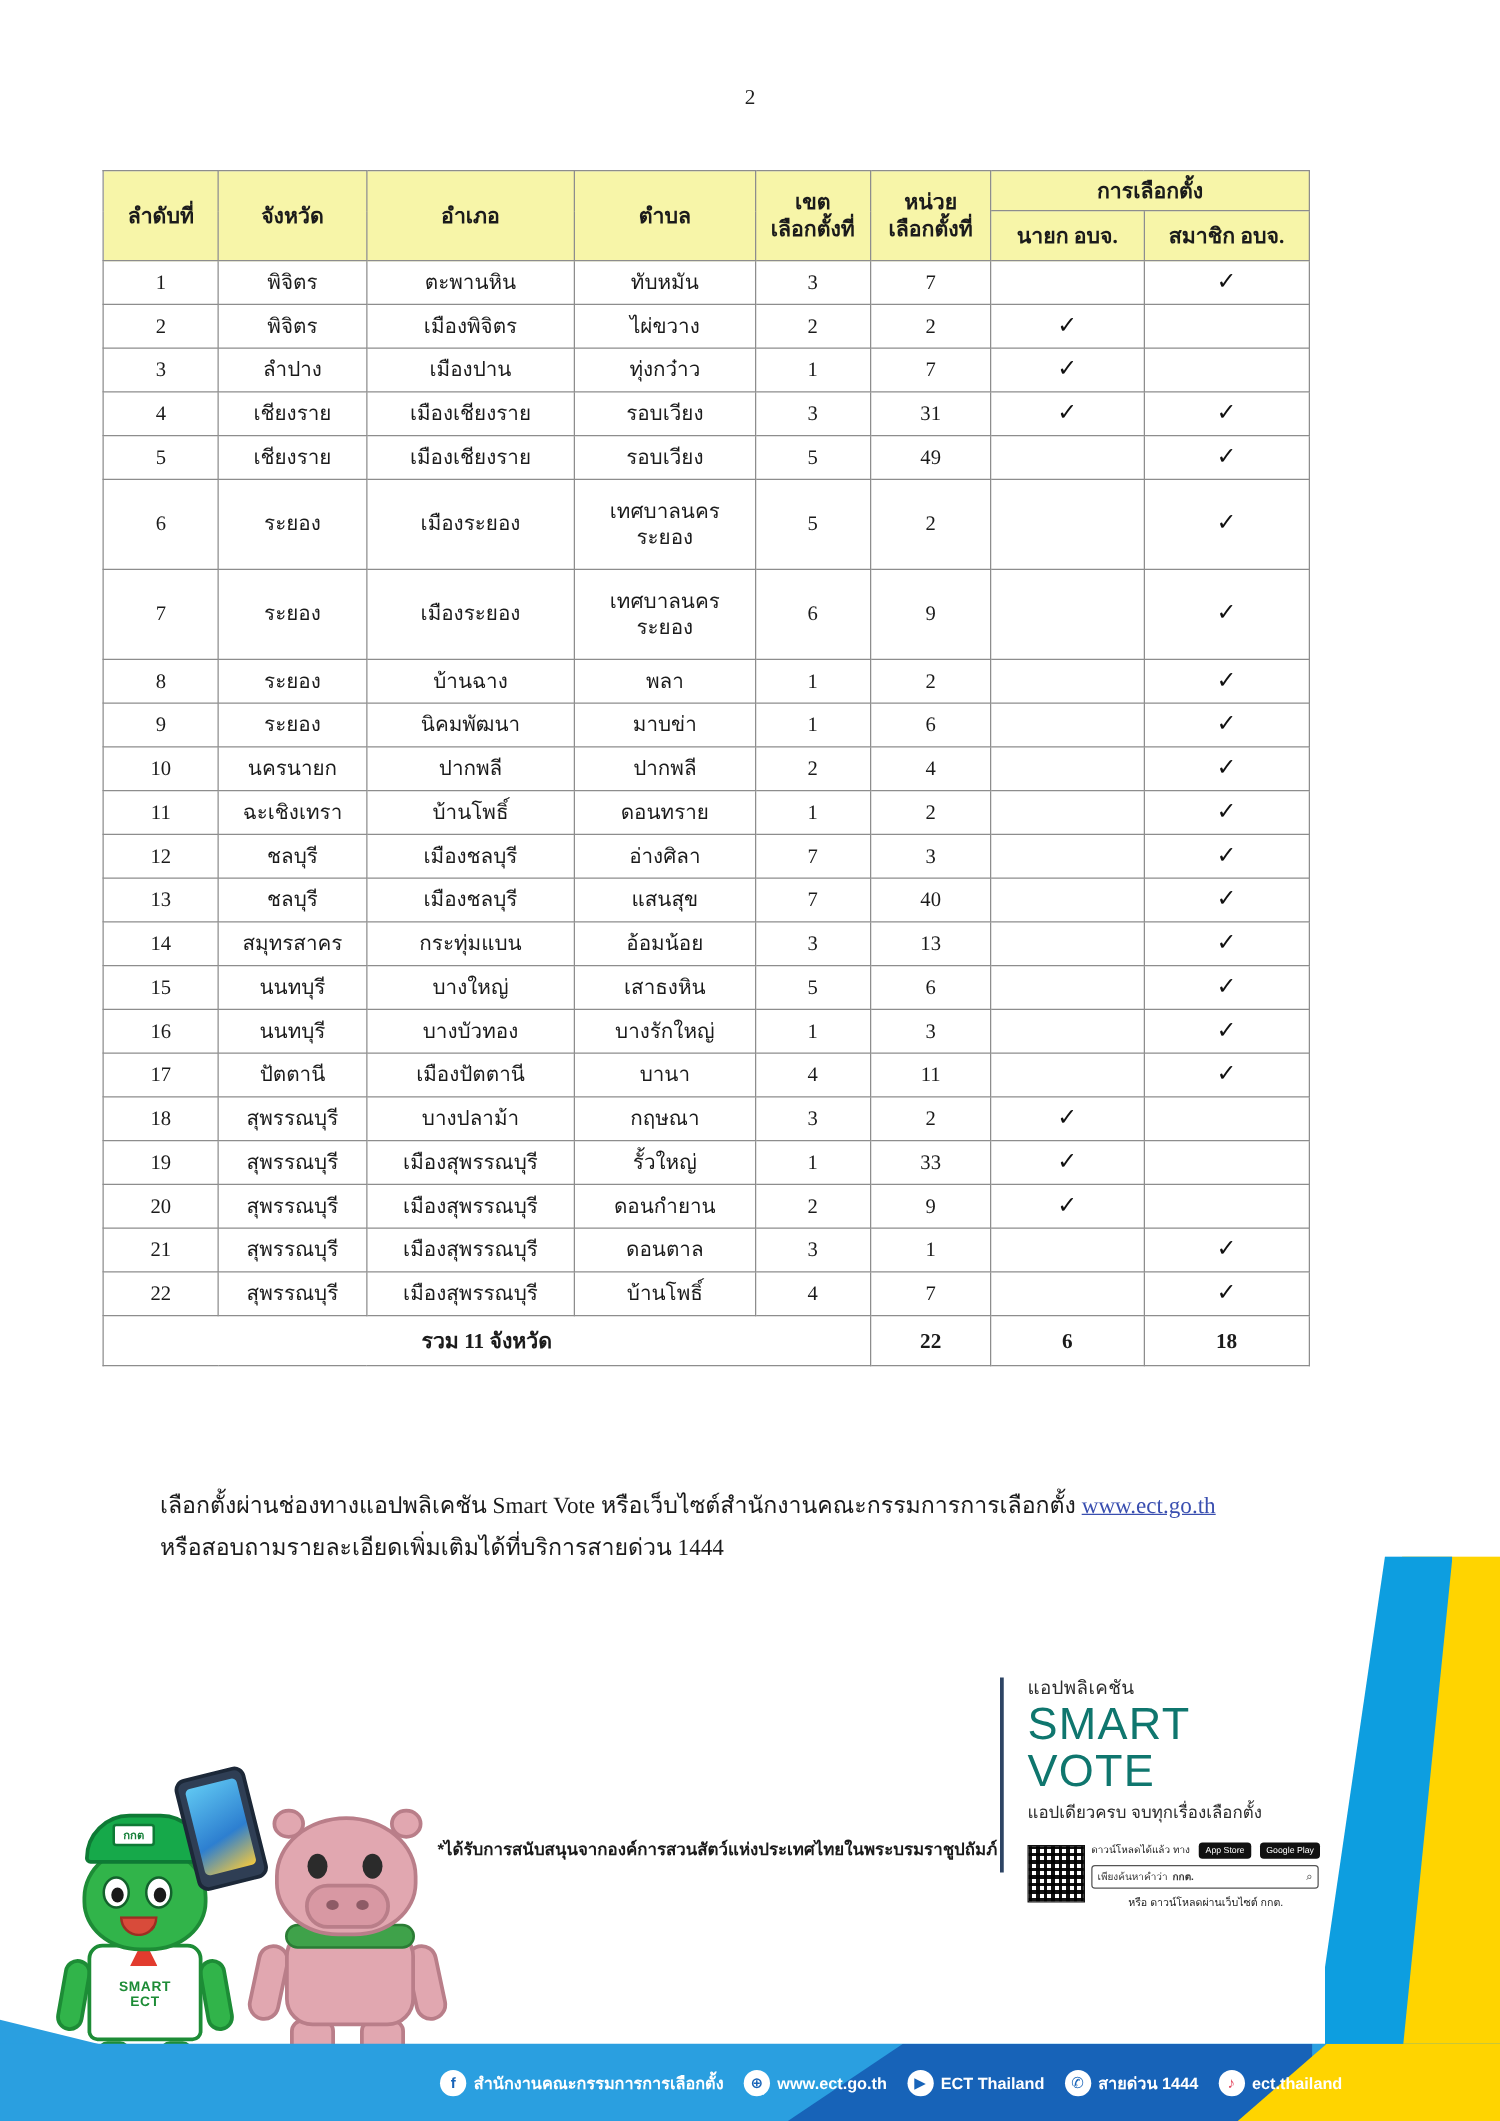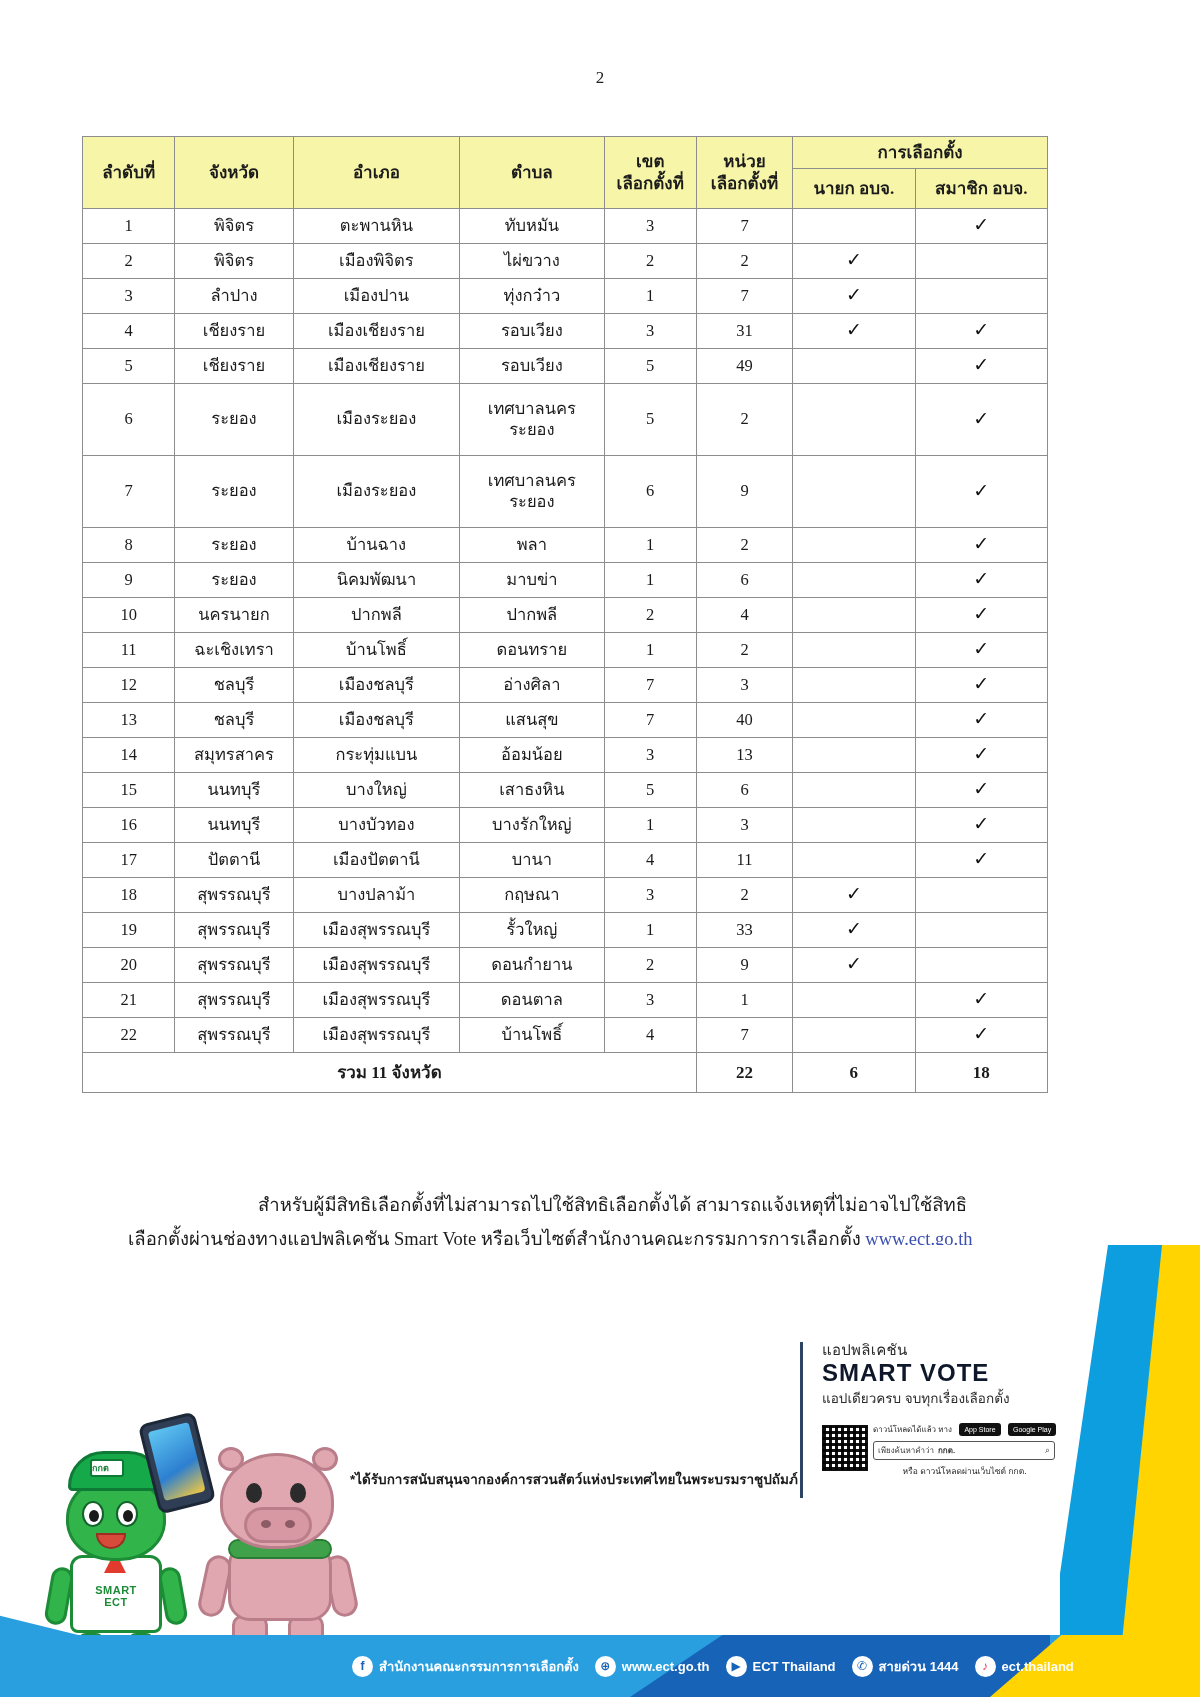--- a/index.html
+++ b/index.html
@@ -168,21 +168,21 @@
   .mascot-green .cap {
     position: absolute; left: 16px; top: 12px;
     width: 96px; height: 40px;
     background: #16a94a; border-radius: 48px 48px 6px 6px;
     border: 3px solid #0e7a35;
   }
   .mascot-green .cap-badge {
     position: absolute; left: 38px; top: 20px;
     width: 34px; height: 18px; background: #fff;
     border-radius: 3px; border: 2px solid #0e7a35;
-    font-size: 9px; line-height: 15px; 
+    font-size: 9px; line-height: 15px; text-align: center;
     font-weight: bold; color: #17803a;
   }
   .mascot-green .eye {
     position: absolute; top: 62px;
     width: 22px; height: 26px; background: #fff;
     border-radius: 50%; border: 2px solid #13622c;
   }
   .mascot-green .eye.l { left: 30px; }
   .mascot-green .eye.r { left: 64px; }
   .mascot-green .eye i {
@@ -330,22 +330,22 @@
 
   .smart-block {
     position: absolute;
     left: 822px; top: 1338px;
     width: 240px;
   }
   .smart-block .app-kicker {
     font-size: 15px; color: #2b2b2b; letter-spacing: 0.3px;
   }
   .smart-block .sv-title {
-    font-size: 24px; font-weight: bold; letter-spacing: 1px;
-    color: #0f172a; line-height: 1.05; margin-top: -2px;
+    font-size: 36px; font-weight: normal; letter-spacing: 1px;
+    color: #0f766e; line-height: 1.05; margin-top: -2px;
   }
   .smart-block .sv-sub {
     font-size: 13.5px; color: #2b2b2b; margin-top: 2px;
   }
   .store-row {
     display: flex; align-items: center; gap: 5px; margin-top: 9px;
   }
   .qr {
     width: 46px; height: 46px;
     background:
@@ -677,21 +677,20 @@
         <td class="total-label" colspan="5">รวม 11 จังหวัด</td>
         <td>22</td>
         <td>6</td>
         <td>18</td>
       </tr>
     </tfoot>
   </table>
 </div>
 
 <div class="notice">
-  <p class="indent">สำหรับผู้มีสิทธิเลือกตั้งที่ไม่สามารถไปใช้สิทธิเลือกตั้งได้ สามารถแจ้งเหตุที่ไม่อาจไปใช้สิทธิ</p>
   <p><span>เลือกตั้งผ่านช่องทางแอปพลิเคชัน Smart Vote หรือเว็บไซต์สำนักงานคณะกรรมการการเลือกตั้ง </span><a class="link" href="#">www.ect.go.th</a></p>
   <p>หรือสอบถามรายละเอียดเพิ่มเติมได้ที่บริการสายด่วน 1444</p>
 </div>
 
 <div class="divider-dots"></div>
 
 <div class="banner">
   <div class="banner-white"></div>
   <div class="rib-yellow"></div>
   <div class="rib-blue"></div>

